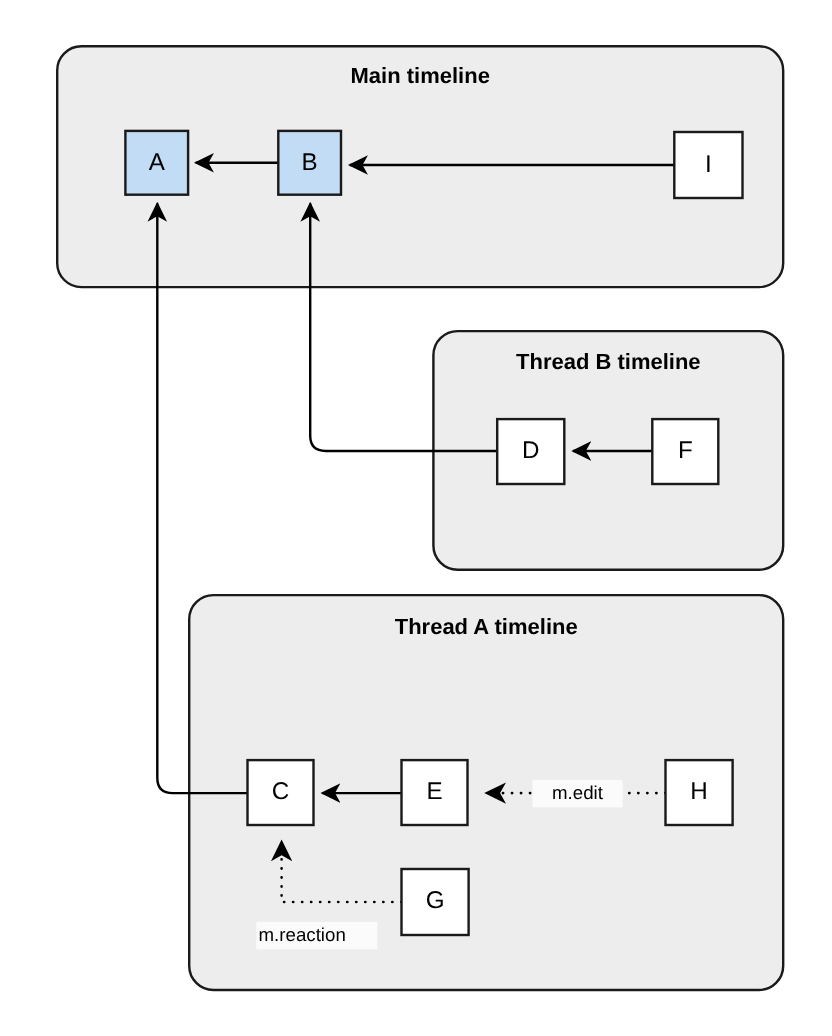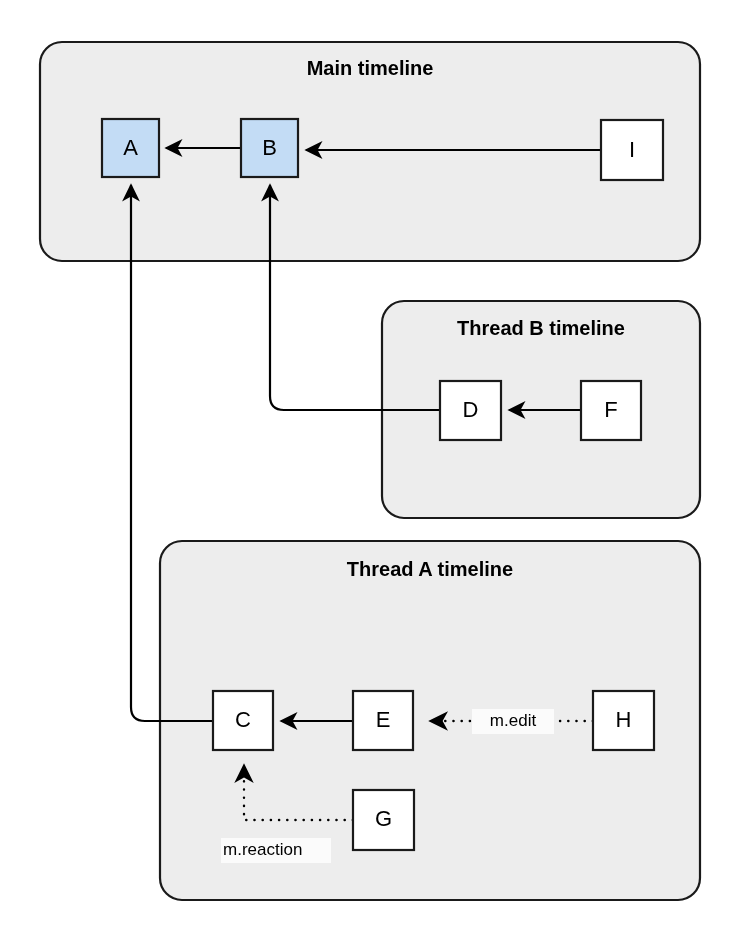--- a/index.html
+++ b/index.html
@@ -10,20 +10,21 @@
   body {
     width: 756px;
     height: 942px;
     font-family: "Liberation Sans", sans-serif;
     overflow: hidden;
   }
   #diagram-root {
     position: relative;
     width: 604px;
     height: 942px;
+    padding-left: 12px;
   }
   svg.diagram {
     display: block;
     width: 756px;
     height: 942px;
   }
   .container-shape {
     fill: #ededed;
     stroke: #1a1a1a;
     stroke-width: 2.2;

